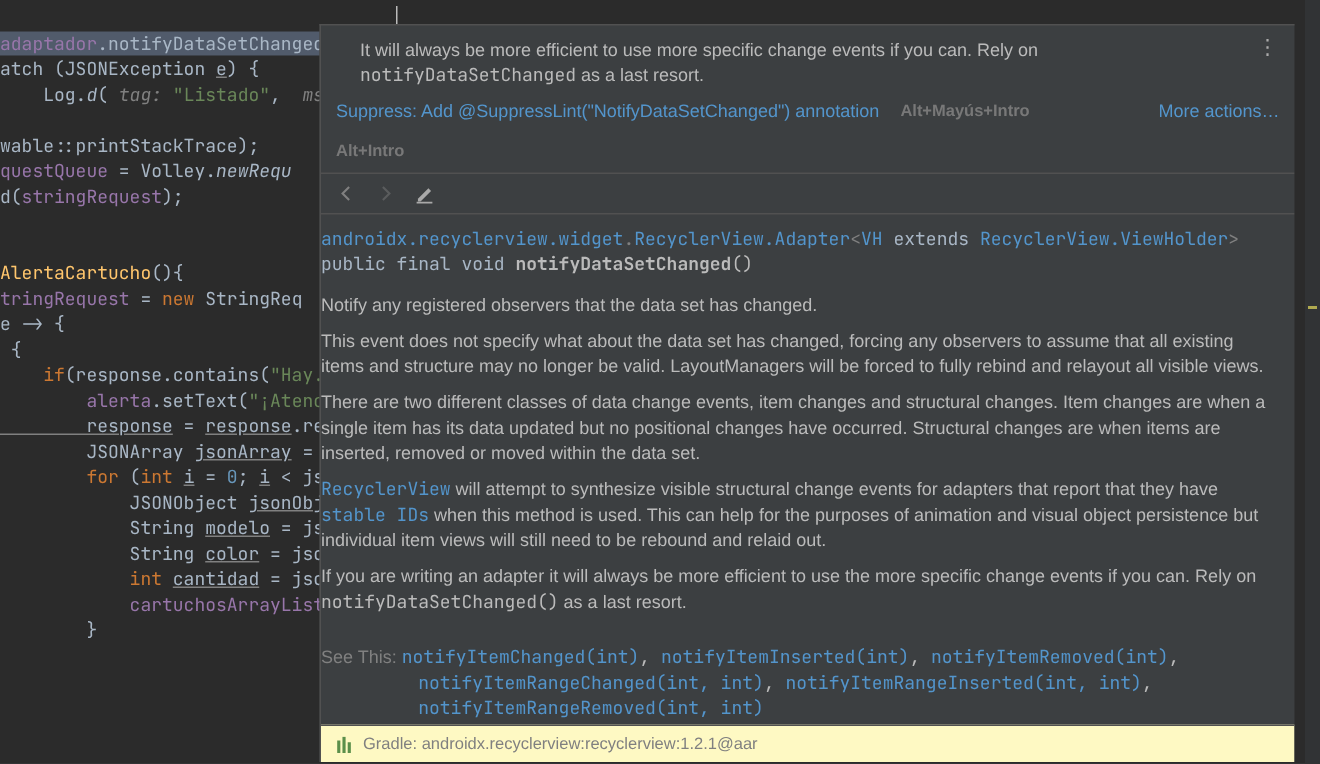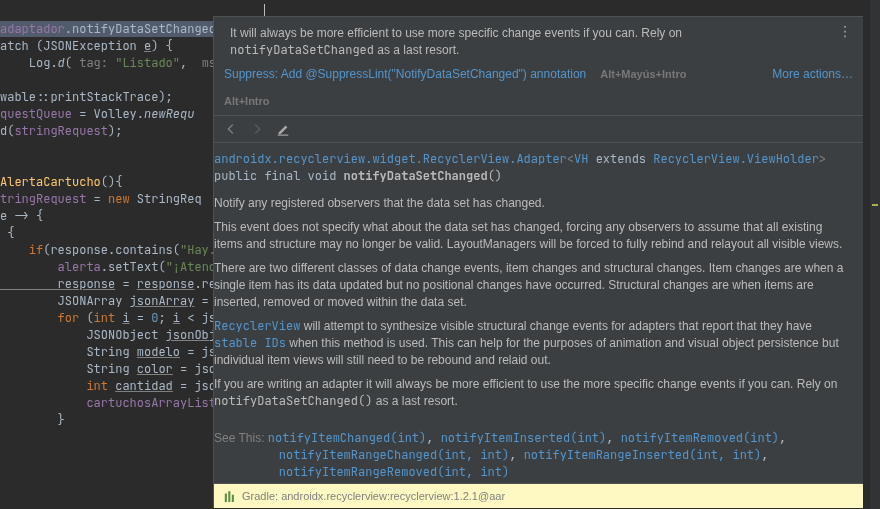--- a/index.html
+++ b/index.html
@@ -21,37 +21,37 @@
     font-size: 12px;
     line-height: 17px;
     white-space: pre;
     color: #a9b7c6;
   }
   .kw { color: #cc7832; }
   .str { color: #6a8759; }
   .fld { color: #9876aa; }
   .mth { color: #ffc66d; }
   .ital { font-style: italic; color: #a9b7c6;}
-  .param { color: #808080; }
+  .param { color: #808080; font-style: italic; }
   .und { text-decoration: underline; text-decoration-color: #808080; }
   .sel { background: #515b6b; }
 
   .popup {
     position: absolute;
     left: 213px; top: 16px;
     width: 650px; height: 492px;
     background: #3c3f41;
     color: #bbbbbb;
     border-left: 1px solid #515151;
     border-top: 1px solid #515151;
     font-size: 12px;
     overflow: hidden;
   }
   .insp-header {
-    padding: 8px 34px 8px 16px;
+    padding: 8px 34px 8px 26px;
     line-height: 17px;
     position: relative;
   }
   .insp-quickfix {
     display: flex;
     align-items: center;
     gap: 14px;
     padding: 0 10px 8px 10px;
     font-size: 12px;
     flex-wrap: wrap;

